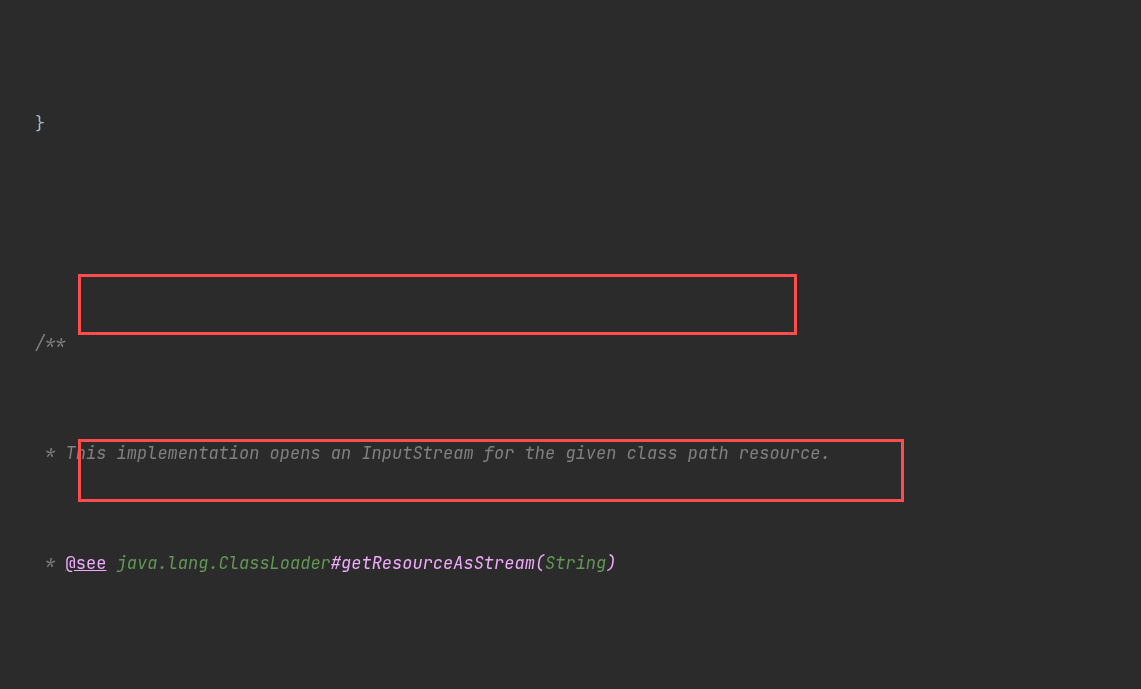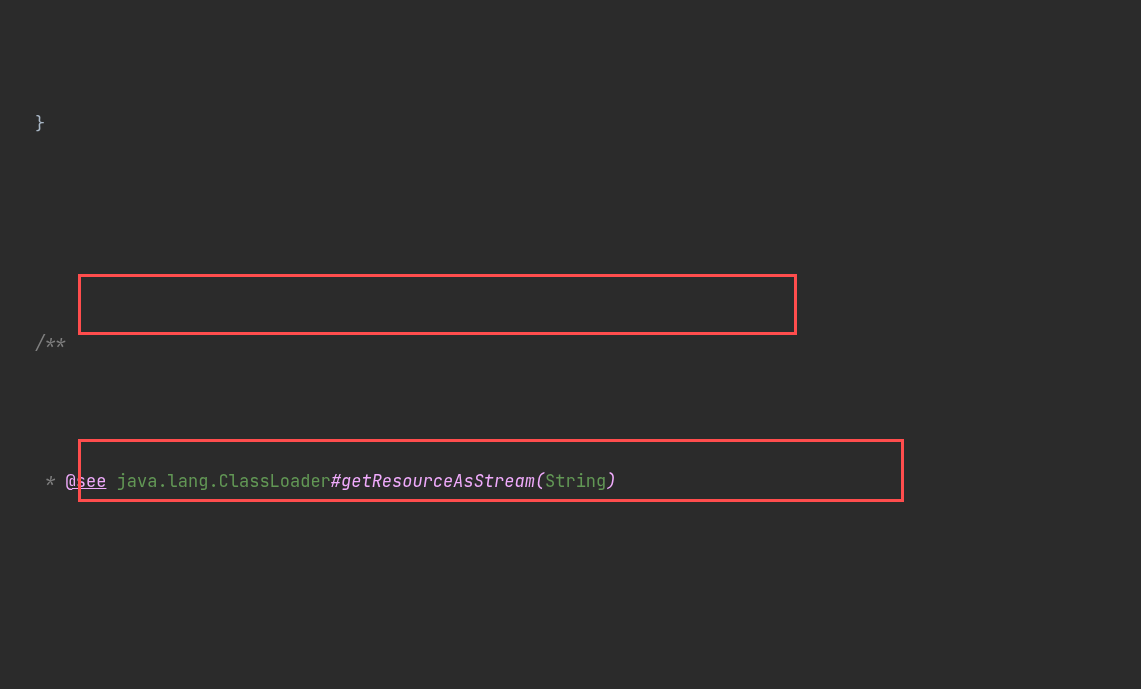--- a/index.html
+++ b/index.html
@@ -20,21 +20,21 @@
     color: #a9b7c6;
   }
   .line {
     position: relative;
     padding-left: 35px;
     height: 27.5px;
   }
   
   .c-comment  { color: #808080; font-style: italic; }
   .c-doctag   { color: #f0abfc; text-decoration: underline; }
-  .c-docstr   { color: #629755; }
+  .c-docstr   { color: #629755; font-style: italic;}
   .c-docref   { color: #f0abfc; font-style: italic;}
 
   .red-box {
     position: absolute;
     border: 3px solid #ff4d4d;
     background: transparent;
     pointer-events: none;
   }
 </style>
 </head>
@@ -42,20 +42,21 @@
 
 <div class="editor">
 
   
   <div class="line"><span>}</span></div>
   
   <div class="line"><span></span></div>
   
   <div class="line"><span class="c-comment">/**</span></div>
   
+  <div class="line"><span class="c-comment"> * This implementation opens an InputStream for the given class path resource.</span></div>
   
   <div class="line"><span class="c-comment"> * </span><span class="c-doctag">@see</span><span class="c-docstr"> java.lang.ClassLoader</span><span class="c-docref">#getResourceAsStream(</span><span class="c-docstr">String</span><span class="c-docref">)</span></div>
   
   
   
   
   
   
   
   

